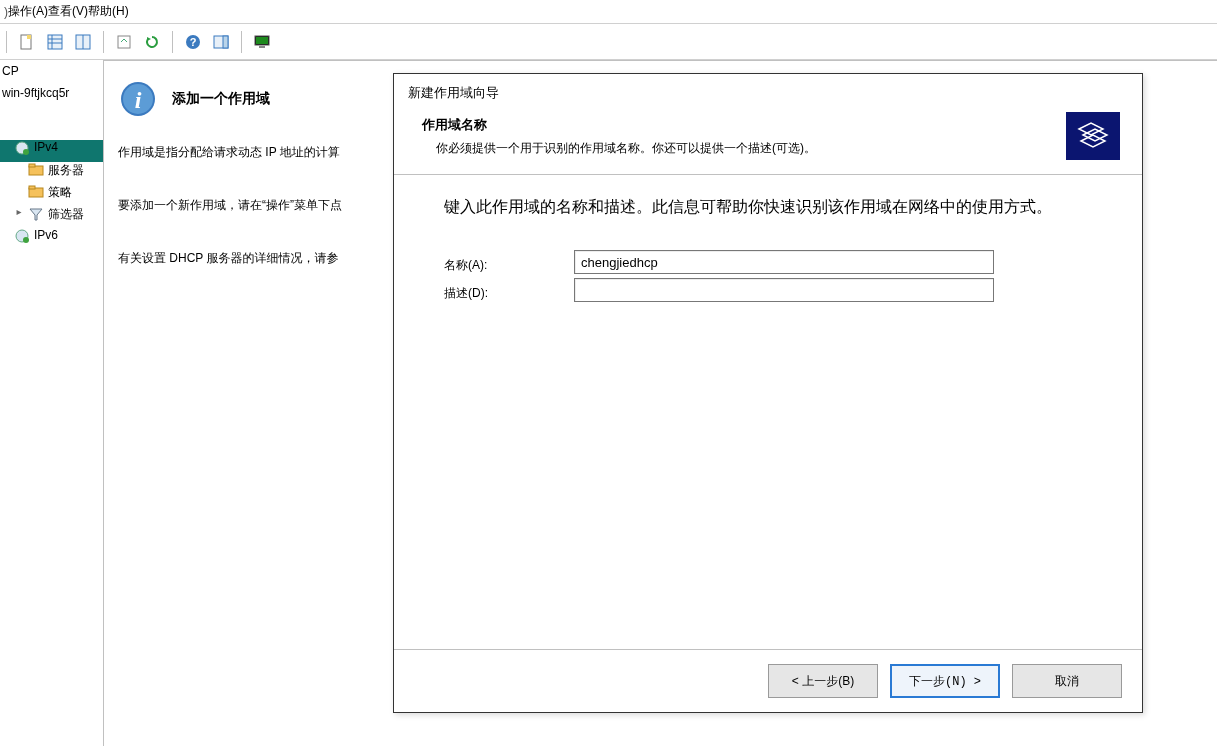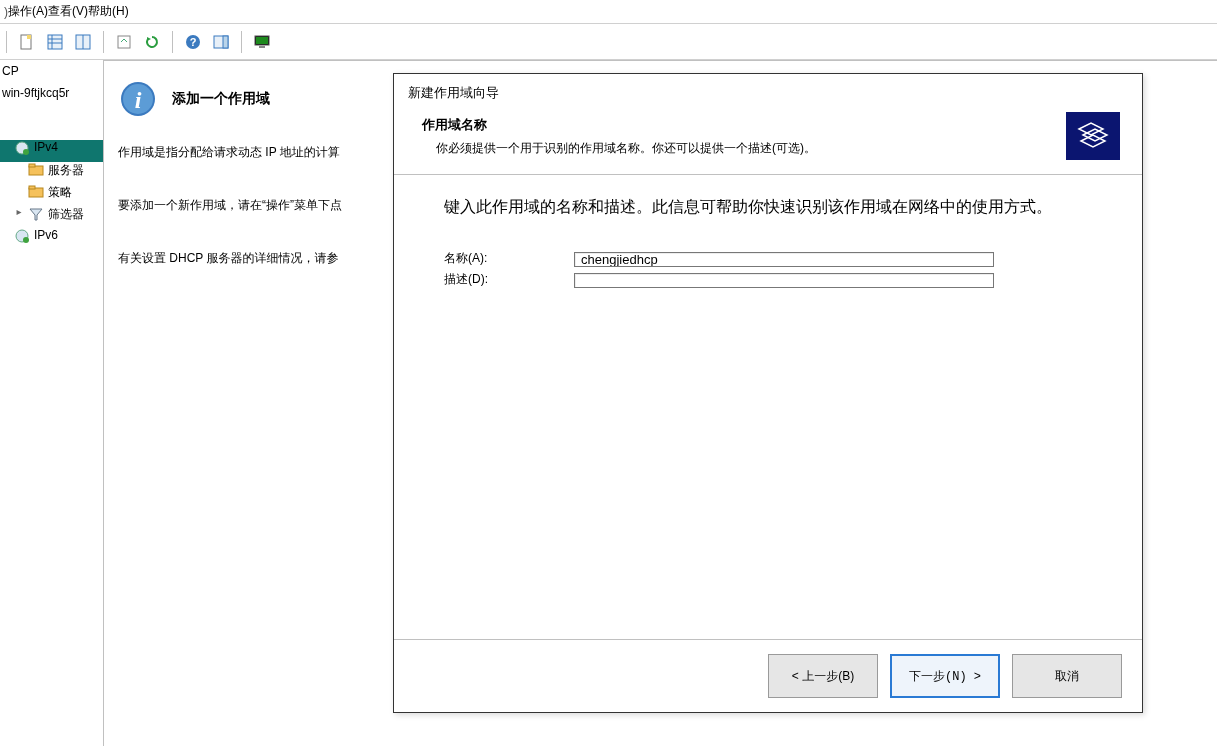--- a/index.html
+++ b/index.html
@@ -172,38 +172,38 @@
     display: flex;
     align-items: flex-end;
     margin-bottom: 4px;
   }
   .form-label {
     width: 130px;
     font-size: 12px;
   }
   .form-input {
     width: 420px;
-    height: 15px;
+    height: 24px;
     border: 1px solid #777;
     padding: 2px 6px;
     font-family: inherit;
     font-size: 13px;
     box-shadow: inset 1px 1px 0 rgba(0,0,0,.07);
   }
   .wizard-footer {
     border-top: 1px solid #c0c0c0;
     padding: 14px 20px;
     display: flex;
     justify-content: flex-end;
     gap: 12px;
     background: #fff;
   }
   .wiz-btn {
     min-width: 110px;
-    height: 44px;
+    height: 34px;
     background: #e6e6e6;
     border: 1px solid #9a9a9a;
     font-family: inherit;
     font-size: 12px;
     cursor: pointer;
   }
   .wiz-btn.default {
     border: 2px solid #2a7ad4;
     background: #eef4fb;
     font-family: Liberation Mono, monospace;

